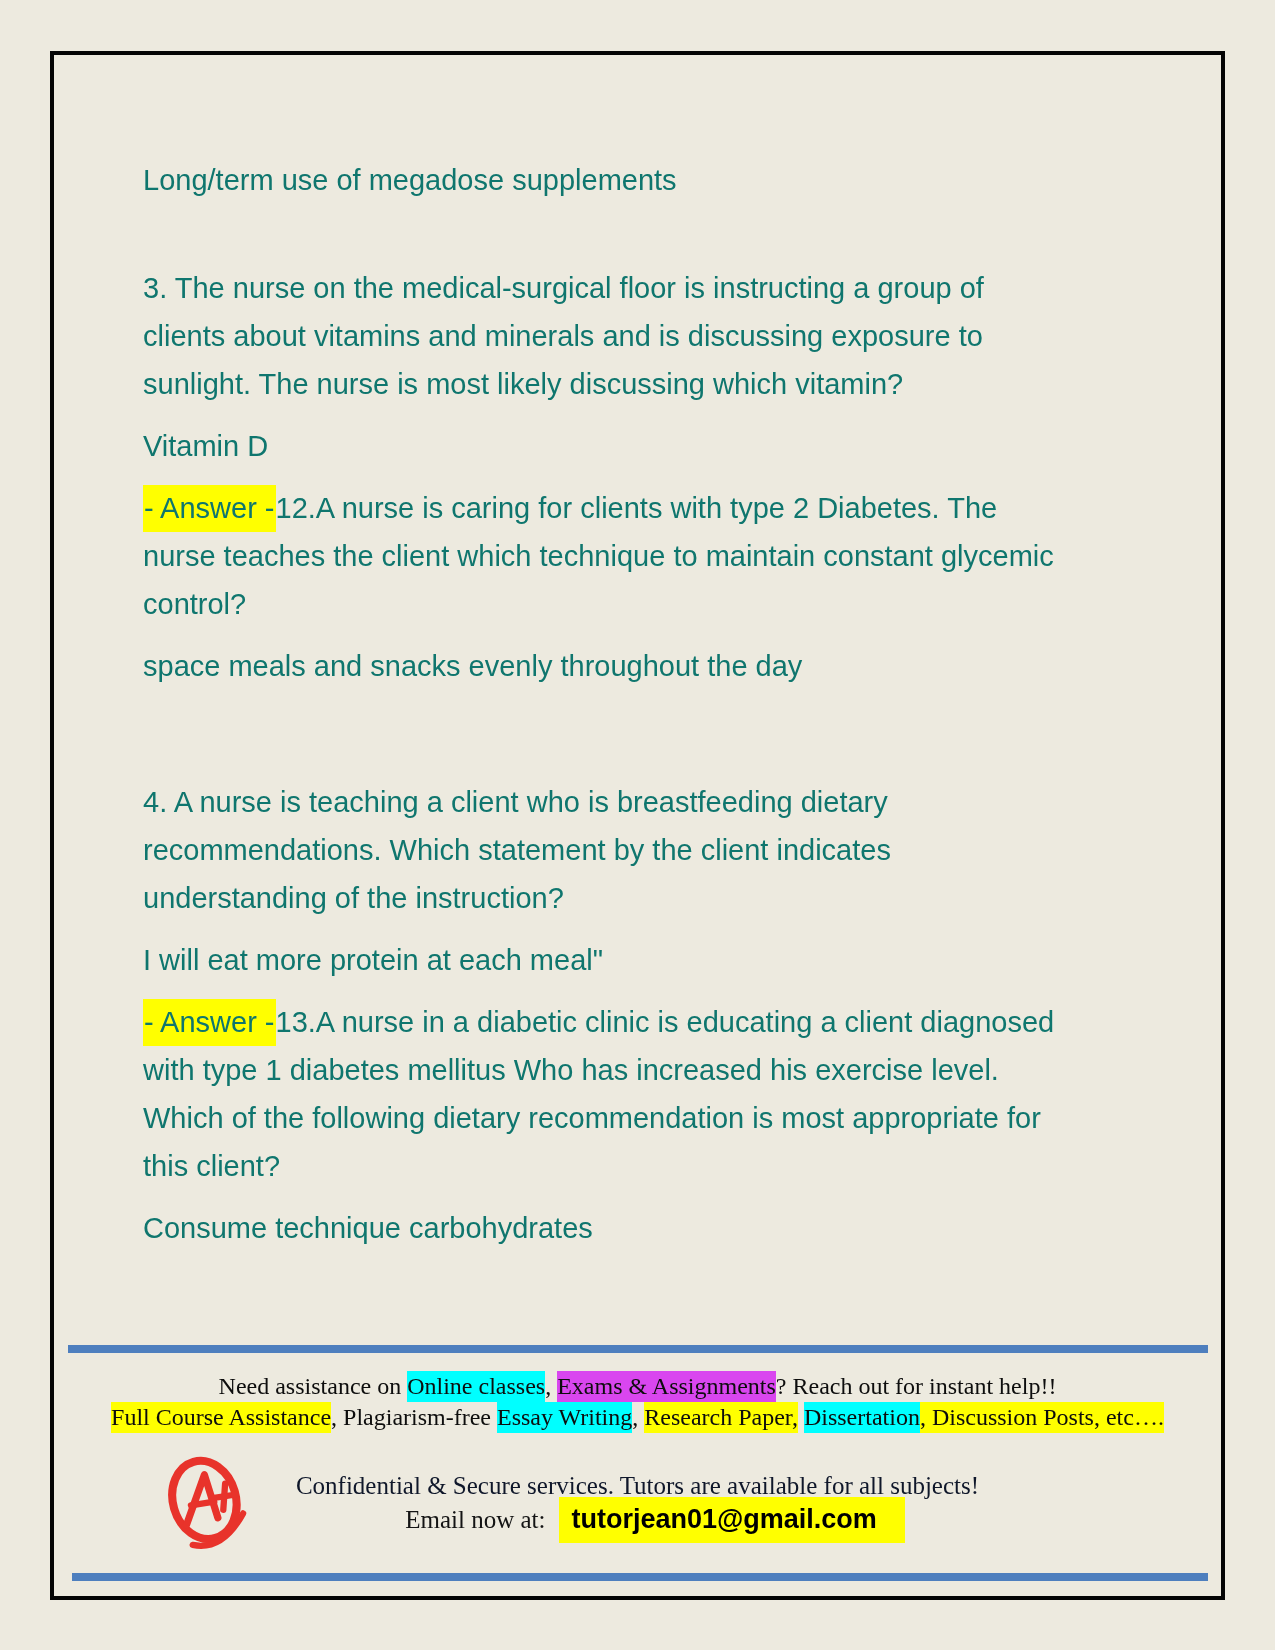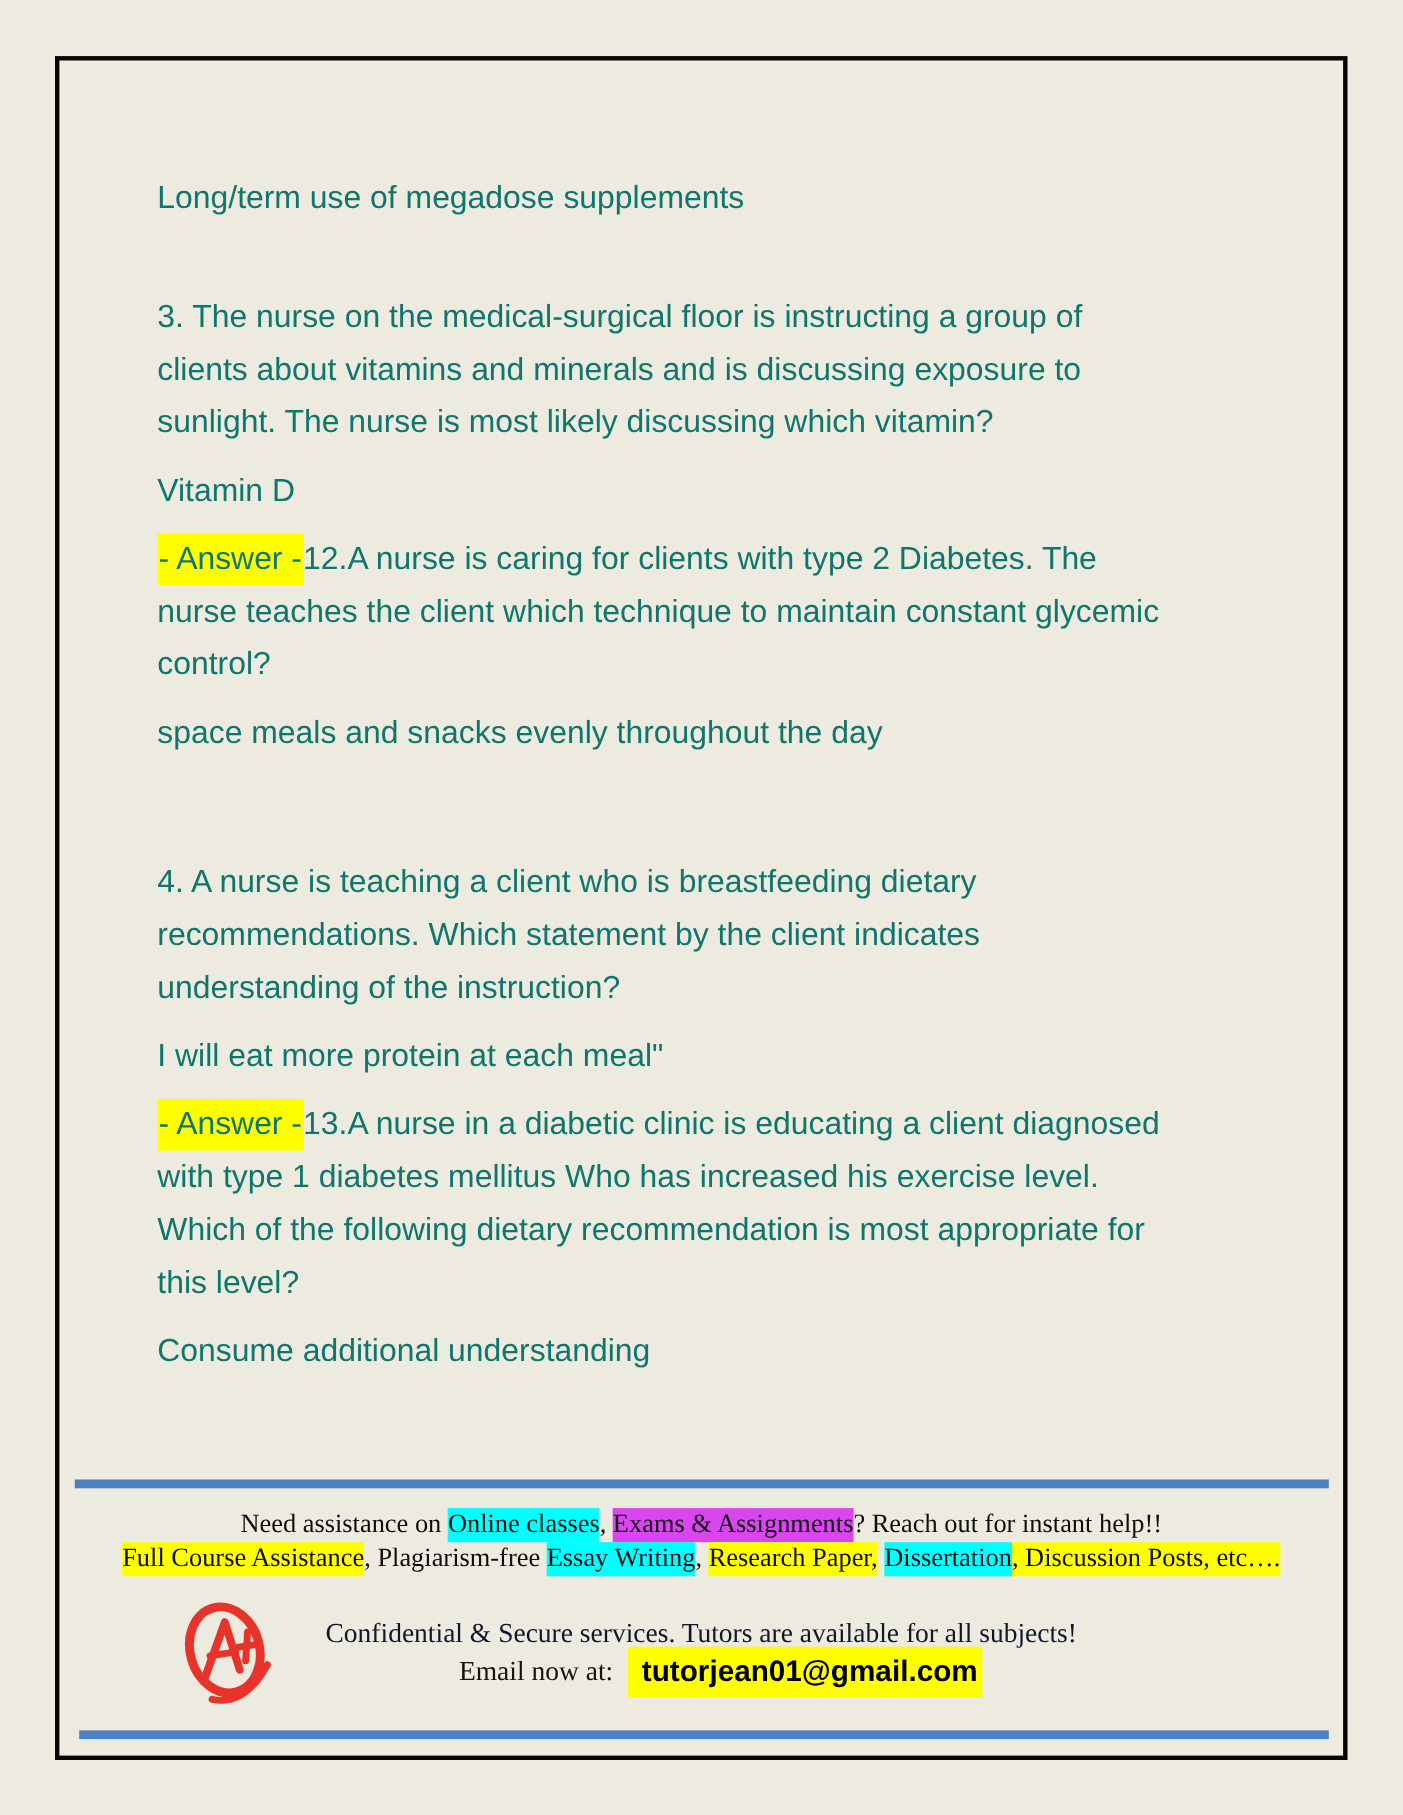--- a/index.html
+++ b/index.html
@@ -53,21 +53,21 @@
   .email-line{
     position:absolute;left:54px;top:1496px;width:1202px;height:48px;
     display:flex;align-items:center;justify-content:center;gap:14px;
   }
   .email-label{
     font-family:"Liberation Serif",serif;font-size:25px;color:#141414;
   }
   .email-address{
     font-family:"Liberation Sans",sans-serif;
     font-weight:700;font-size:27px;color:#000;
-    background:#ffff00;padding:7px 4px 8px 12px;text-align:center;
+    background:#ffff00;padding:7px 28px 8px 12px;text-align:center;
   }
   .aplus-logo{position:absolute;left:163px;top:1454px;width:90px;height:99px;}
 </style>
 </head>
 <body>
 
 <div class="frame"></div>
 
 <main class="body-text">
 
@@ -106,25 +106,25 @@
   <p class="para">
     <span class="line">I will eat more protein at each meal"</span>
   </p>
 
   <p class="para">
     <span class="line">
       <span class="hl-yellow-marker">- Answer -</span><span>13.A nurse in a diabetic clinic is educating a client diagnosed</span>
     </span>
     <span class="line">with type 1 diabetes mellitus Who has increased his exercise level.</span>
     <span class="line">Which of the following dietary recommendation is most appropriate for</span>
-    <span class="line">this level?</span>
+    <span class="line">this client?</span>
   </p>
 
   <p class="para">
-    <span class="line">Consume additional understanding</span>
+    <span class="line">Consume technique carbohydrates</span>
   </p>
 
 </main>
 
 <div class="rule rule-top"></div>
 
 <div class="promo-banner">
   <div><span class="seg-none">Need assistance on </span><span class="seg-cyan">Online classes</span><span class="seg-none">, </span><span class="seg-green">Exams &amp; Assignments</span><span class="seg-none">? Reach out for instant help!!</span></div>
   <div><span class="seg-yellow">Full Course Assistance</span><span class="seg-none">, Plagiarism-free </span><span class="seg-cyan">Essay Writing</span><span class="seg-none">, </span><span class="seg-yellow">Research Paper,</span><span class="seg-none"> </span><span class="seg-cyan">Dissertation</span><span class="seg-yellow">, Discussion Posts, etc….</span></div>
 </div>

